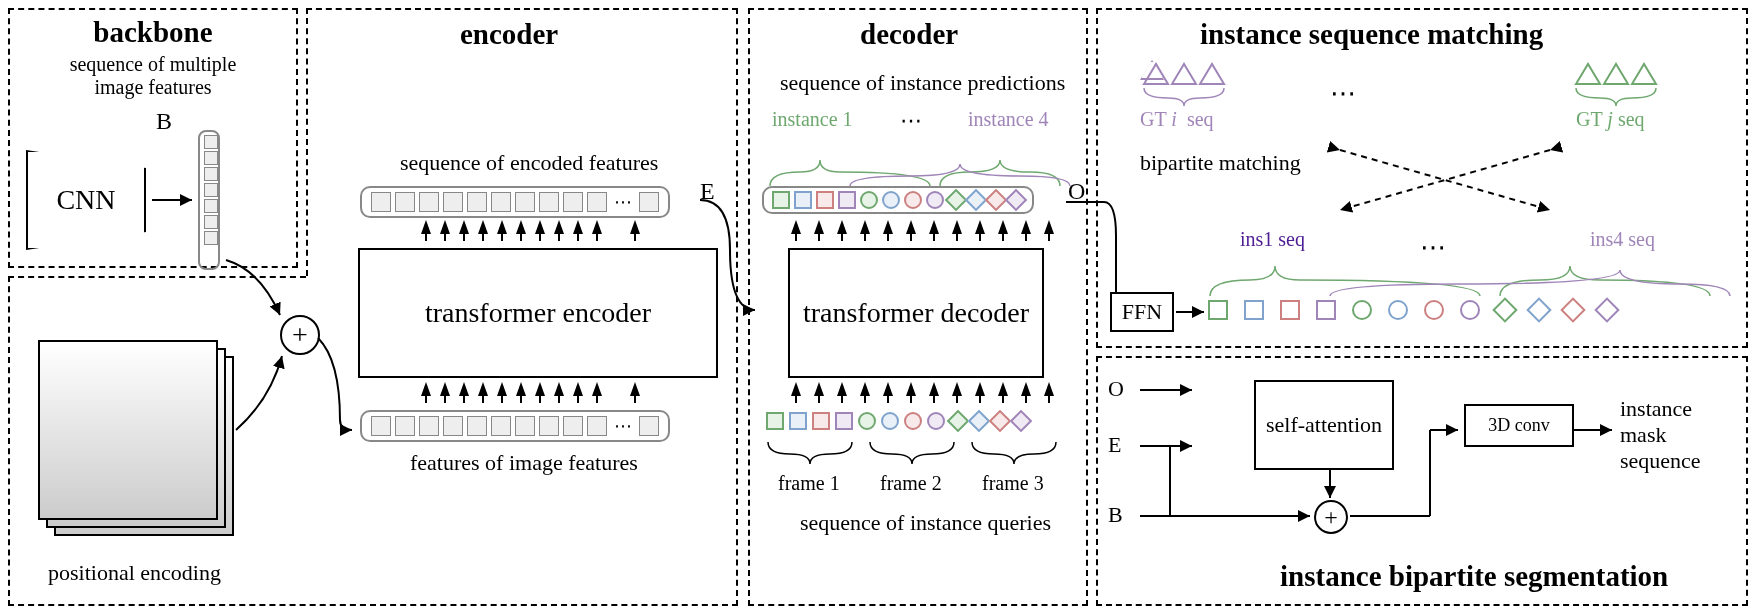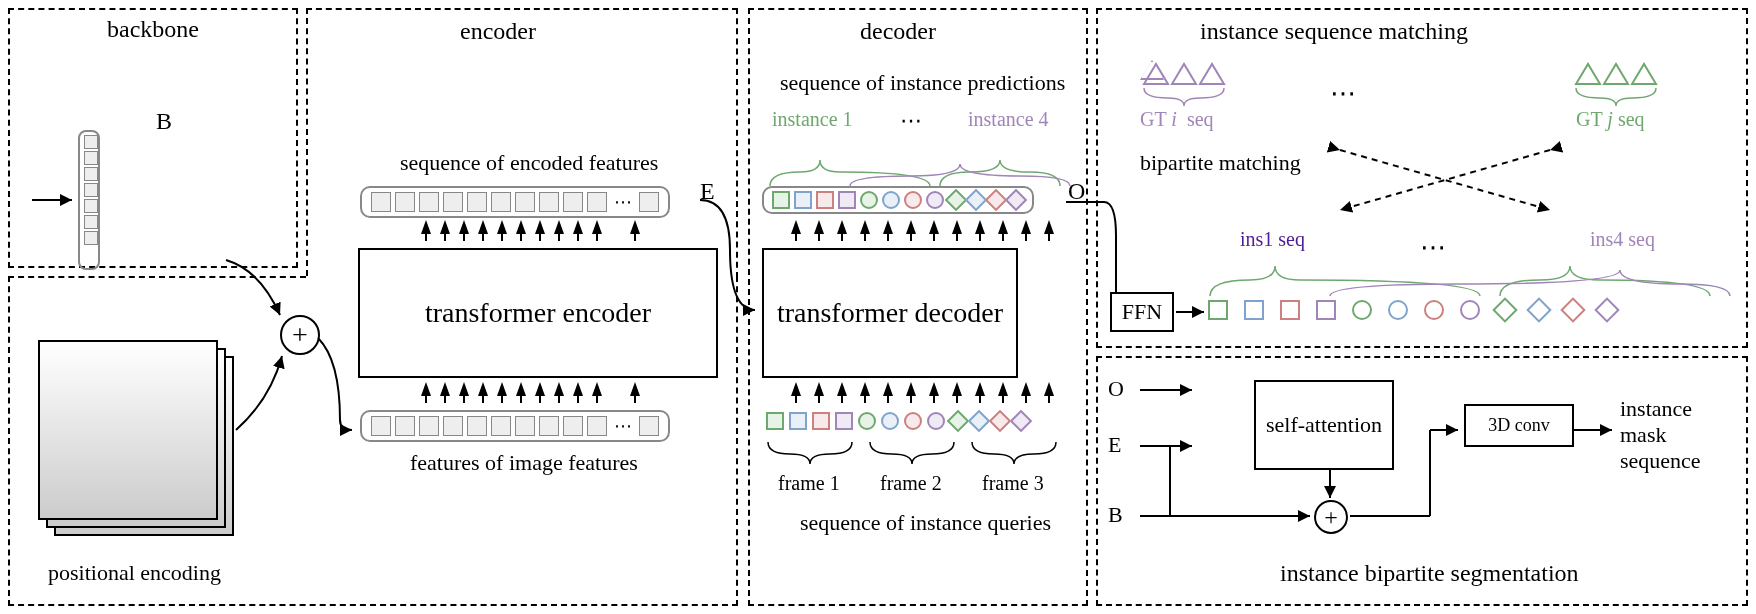--- a/index.html
+++ b/index.html
@@ -1,34 +1,37 @@
 <!DOCTYPE html>
 <html><head>
 <meta charset="utf-8">
 <style>
 *{box-sizing:border-box;margin:0;padding:0}
 body{font-family:"Times New Roman",serif;background:#fff;width:1756px;height:614px;position:relative;font-size:22px;color:#000}
 .panel{position:absolute;border:2px dashed #000;background:#fff}
-.title{font-weight:normal;font-size:24px;text-align:center}
+.title{font-weight:bold;font-size:29px;text-align:center}
 .label{font-size:22px;text-align:center;color:#000}
 .box{border:2px solid #000;background:#fff;display:flex;align-items:center;justify-content:center;font-size:28px}
 .small-sq{width:20px;height:20px;border:1.5px solid #888;background:#eee;display:inline-block;margin:0 1px}
 .token-row{display:flex;flex-direction:row;align-items:center;justify-content:center;gap:2px}
 .strip{border:2px solid #888;border-radius:10px;padding:3px 8px;display:inline-flex;align-items:center;gap:2px}
 .arrow-up{display:flex;gap:9px;justify-content:center}
 .arrow-up span{width:0;height:0;border-left:5px solid transparent;border-right:5px solid transparent;border-bottom:14px solid #000;position:relative}
 .arrow-up span::after{content:"";position:absolute;left:-1px;top:13px;width:2px;height:8px;background:#000}
 svg{position:absolute;top:0;left:0;pointer-events:none}
 </style>
 </head>
 <body>
 
 <div class="panel" style="left:8px;top:8px;width:290px;height:260px">
   <div class="title" style="margin-top:6px">backbone</div>
+  <div class="label" style="white-space:pre-line;font-size:20px;margin-top:4px">sequence of multiple
+image features</div>
   <div style="position:absolute;left:16px;top:120px;display:flex;align-items:center">
+    <div style="width:120px;height:100px;border:2px solid #000;clip-path:polygon(0 0,100% 18%,100% 82%,0 100%);display:flex;align-items:center;justify-content:center;font-size:28px">CNN</div>
     <svg width="56" height="30" style="position:relative">
         <defs>
           <marker id="ah" markerWidth="8" markerHeight="8" refX="6" refY="3" orient="auto">
             <path d="M0,0 L6,3 L0,6 Z" fill="#000"></path>
           </marker>
         </defs>
         <line x1="6" y1="15" x2="46" y2="15" stroke="#000" stroke-width="2" marker-end="url(#ah)"></line>
       </svg>
     <div style="position:absolute;left:130px;top:-22px;font-size:24px">B</div>
     <div style="width:22px;height:140px;border:2px solid #888;border-radius:8px;display:flex;flex-direction:column;gap:2px;padding:3px;margin-left:-4px">
@@ -156,21 +159,21 @@
     <span></span>
     <span></span>
     <span></span>
     <span></span>
     <span></span>
     <span></span>
     <span></span>
     <span></span>
     <span></span>
   </div>
-<div class="box" style="position:absolute;left:762px;top:248px;width:256px;height:130px">transformer decoder</div>
+<div class="box" style="position:absolute;left:788px;top:248px;width:256px;height:130px">transformer decoder</div>
 <div class="arrow-up" style="position:absolute;left:772px;top:382px;width:300px;gap:13px">
     <span></span>
     <span></span>
     <span></span>
     <span></span>
     <span></span>
     <span></span>
     <span></span>
     <span></span>
     <span></span>

